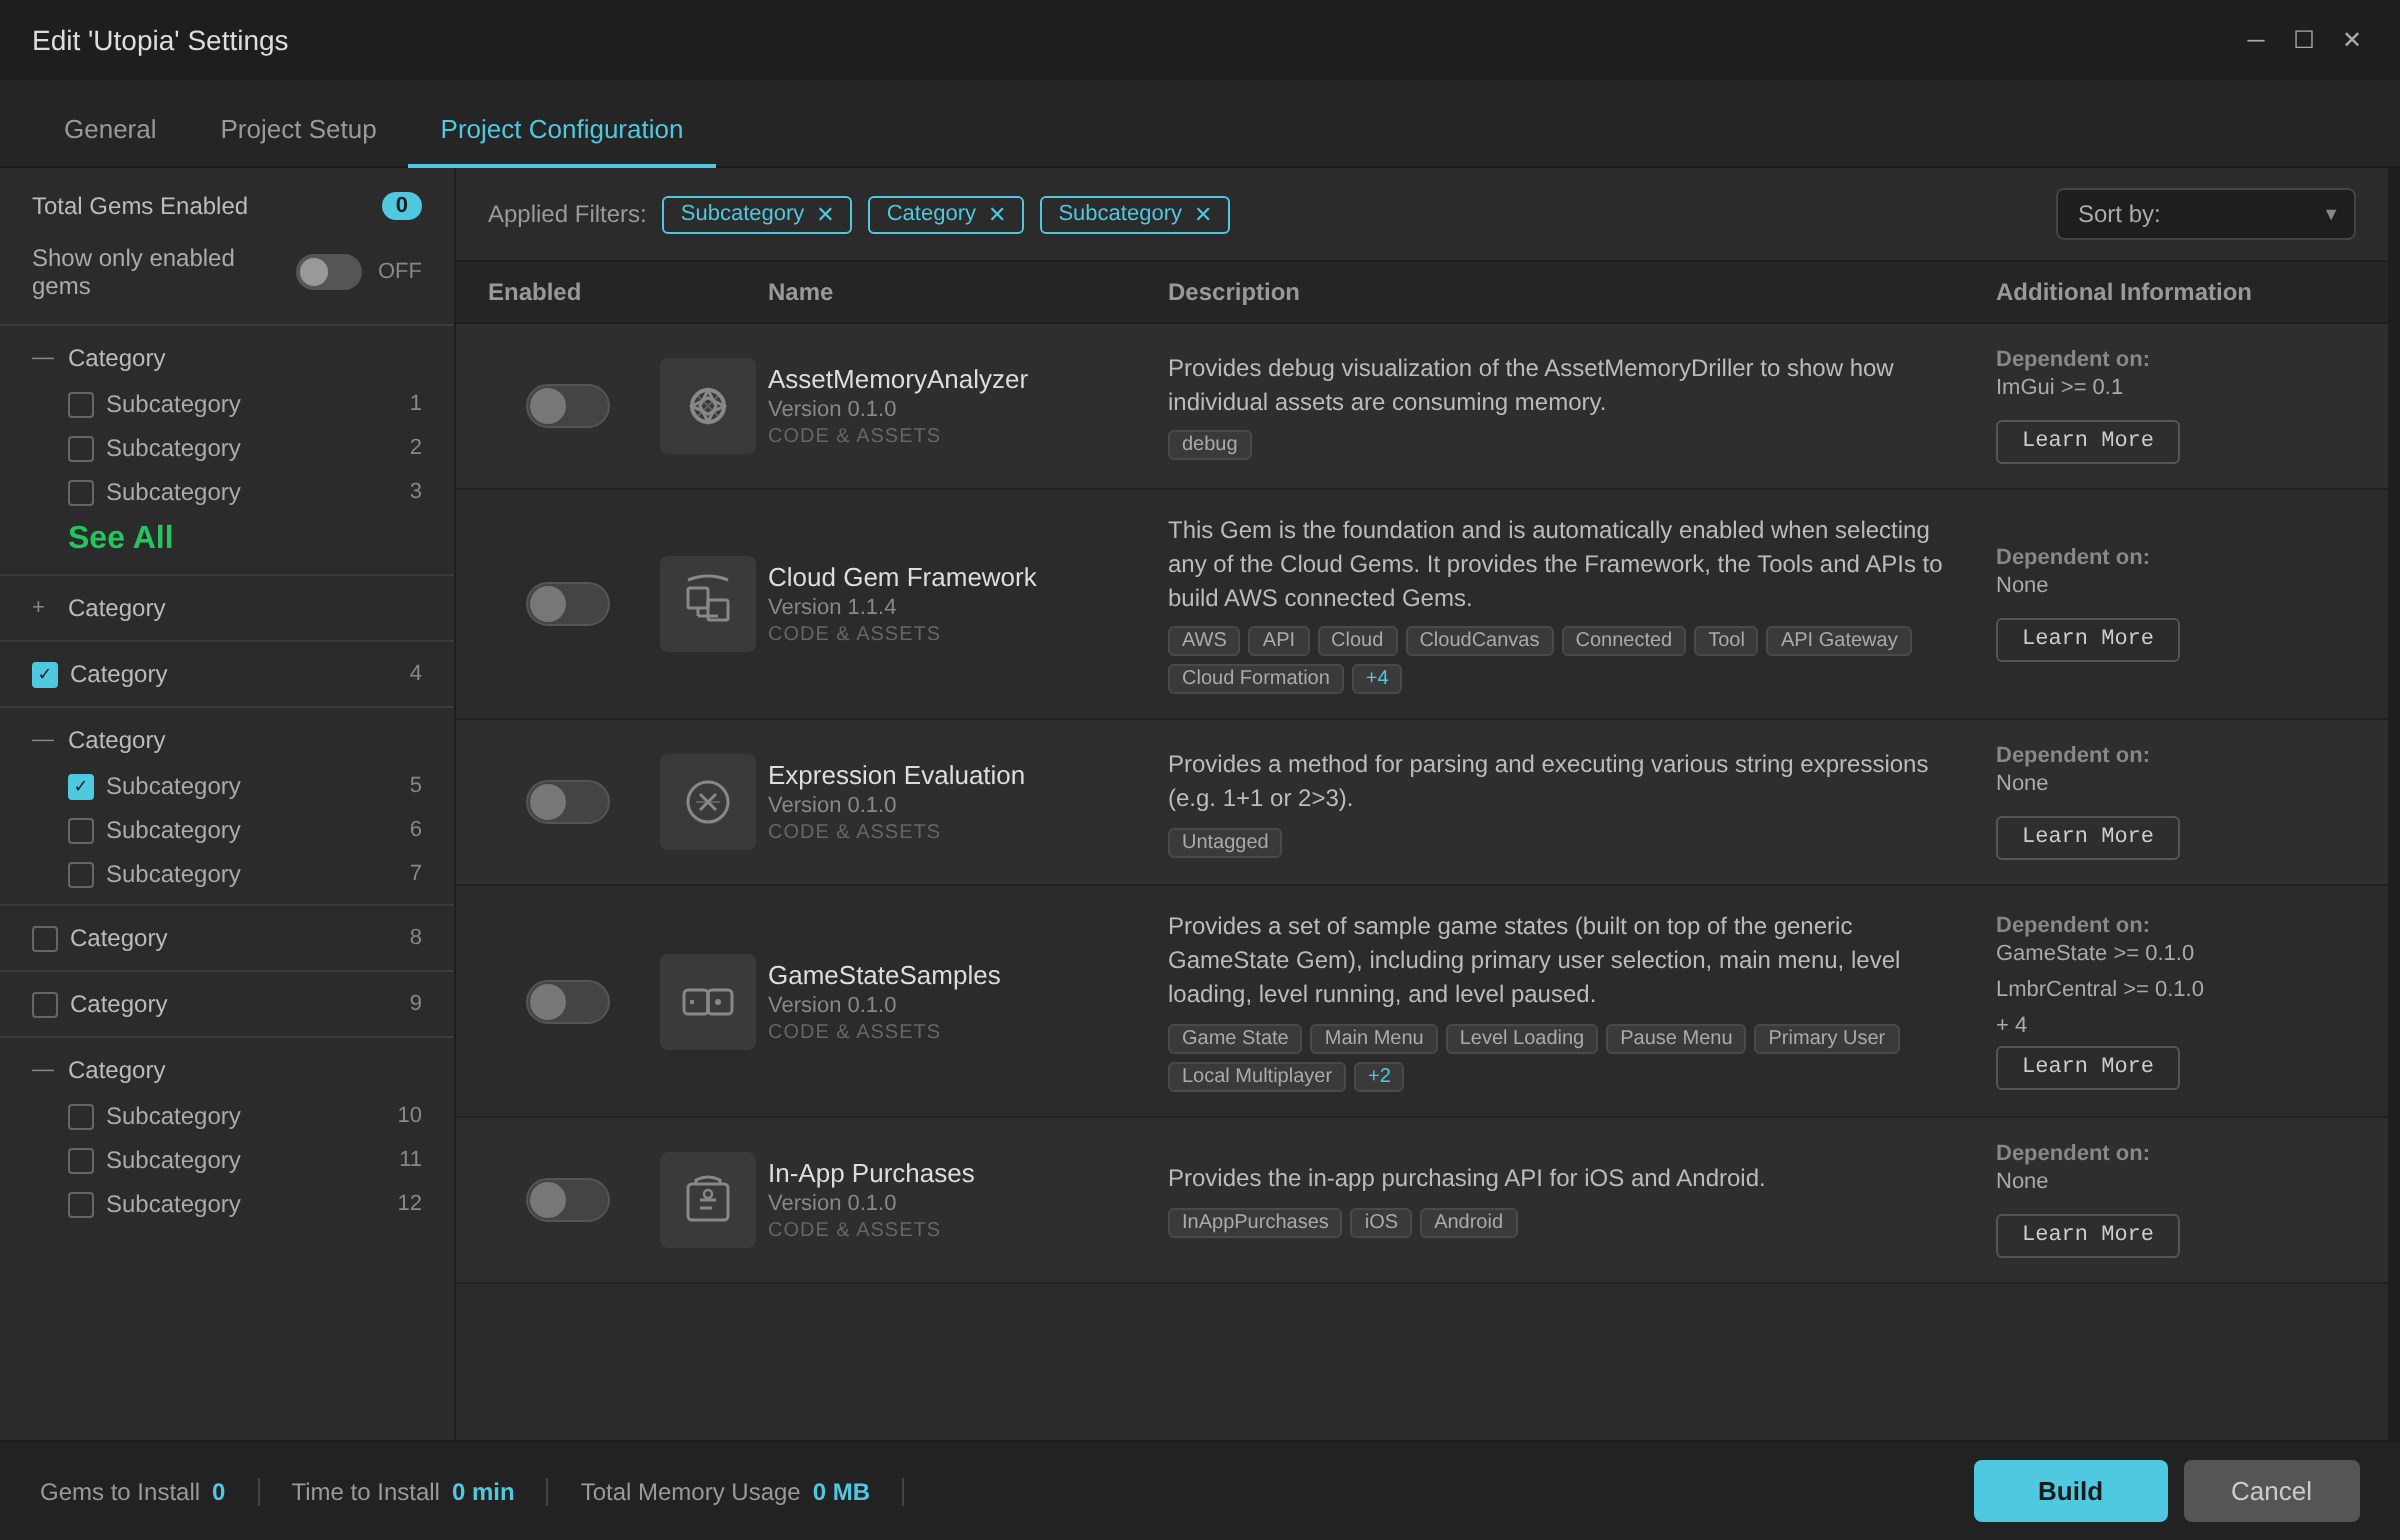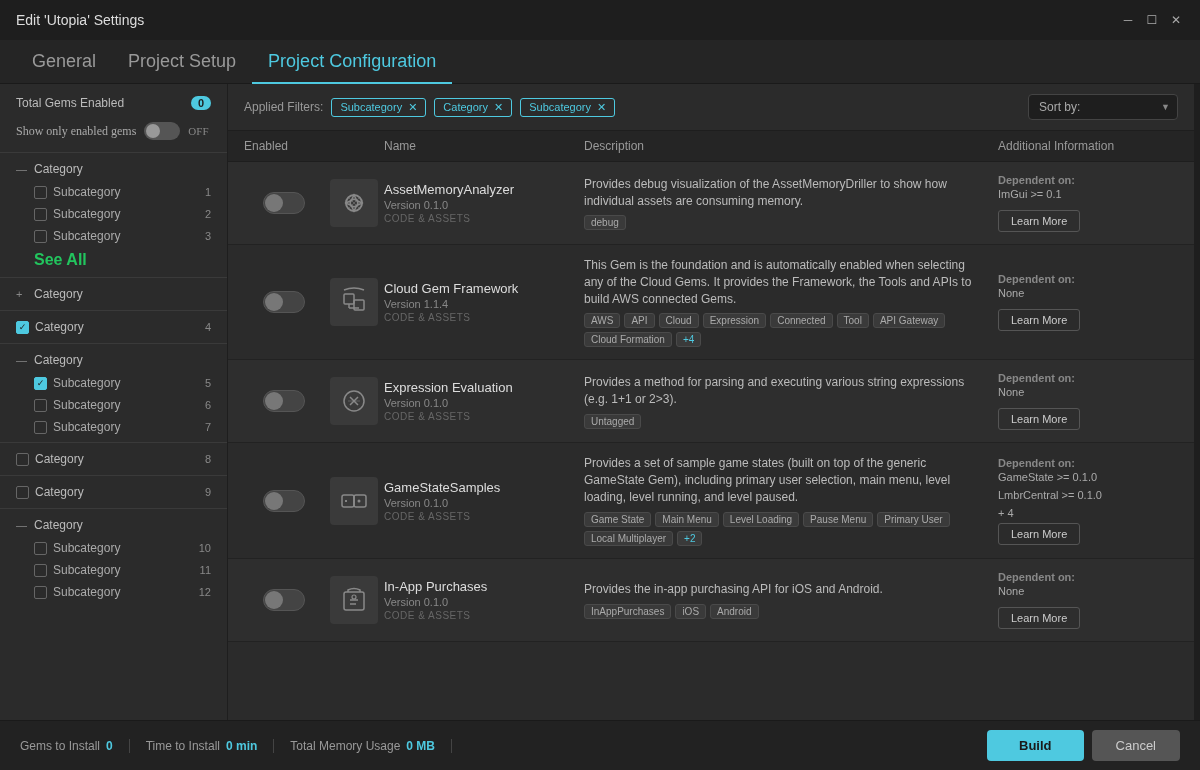--- a/index.html
+++ b/index.html
@@ -48,21 +48,21 @@
       height: 44px;
       display: flex;
       align-items: flex-end;
       padding: 0 16px;
       border-bottom: 1px solid #1a1a1a;
     }
     .tab {
       padding: 10px 16px;
       color: #999;
       cursor: pointer;
-      font-size: 18px;
+      font-size: 13px;
       border-bottom: 2px solid transparent;
       margin-bottom: -1px;
     }
     .tab.active {
       color: #4ec9e0;
       border-bottom: 2px solid #4ec9e0;
     }
 
     
     .main-layout {
@@ -96,21 +96,20 @@
       font-size: 11px;
       font-weight: bold;
     }
     .sidebar-toggle-row {
       padding: 4px 16px 8px;
       display: flex;
       align-items: center;
       gap: 8px;
       font-size: 12px;
       color: #aaa;
-      font-family: Liberation Serif, serif;
     }
     .toggle-switch {
       width: 36px;
       height: 18px;
       background: #555;
       border-radius: 9px;
       position: relative;
       cursor: pointer;
     }
     .toggle-knob {
@@ -300,21 +299,21 @@
 
     
     .table-header {
       display: flex;
       align-items: center;
       padding: 8px 16px;
       background: #252525;
       border-bottom: 1px solid #1e1e1e;
       color: #999;
       font-size: 12px;
-      font-weight: 400;
+      font-weight: 700;
     }
     .col-enabled { width: 80px; flex-shrink: 0; }
     .col-icon { width: 60px; flex-shrink: 0; }
     .col-name { width: 200px; flex-shrink: 0; }
     .col-desc { flex: 1; }
     .col-info { width: 180px; flex-shrink: 0; text-align: left; }
 
     
     .gem-list {
       flex: 1;
@@ -457,20 +456,21 @@
     }
     .learn-more-btn {
       background: transparent;
       border: 1px solid #555;
       color: #ccc;
       border-radius: 3px;
       padding: 4px 12px;
       font-size: 11px;
       cursor: pointer;
       margin-top: 4px;
+      font-family: Liberation Mono, monospace;
     }
 
     
     .bottom-bar {
       height: 50px;
       background: #222;
       display: flex;
       align-items: center;
       padding: 0 20px;
       border-top: 1px solid #1a1a1a;
@@ -740,21 +740,21 @@
           <div class="gem-name">Cloud Gem Framework</div>
           <div class="gem-version">Version 1.1.4</div>
           <div class="gem-type">CODE &amp; ASSETS</div>
         </div>
         <div class="gem-desc-col">
           <div class="gem-desc-text">This Gem is the foundation and is automatically enabled when selecting any of the Cloud Gems. It provides the Framework, the Tools and APIs to build AWS connected Gems.</div>
           <div class="gem-tags">
             <span class="gem-tag">AWS</span>
             <span class="gem-tag">API</span>
             <span class="gem-tag">Cloud</span>
-            <span class="gem-tag">Expression</span>
+            <span class="gem-tag">CloudCanvas</span>
             <span class="gem-tag">Connected</span>
             <span class="gem-tag">Tool</span>
             <span class="gem-tag">API Gateway</span>
             <span class="gem-tag">Cloud Formation</span>
             <span class="gem-tag-more">+4</span>
           </div>
         </div>
         <div class="gem-info-col">
           <div class="dep-label">Dependent on:</div>
           <div class="dep-value">None</div>

